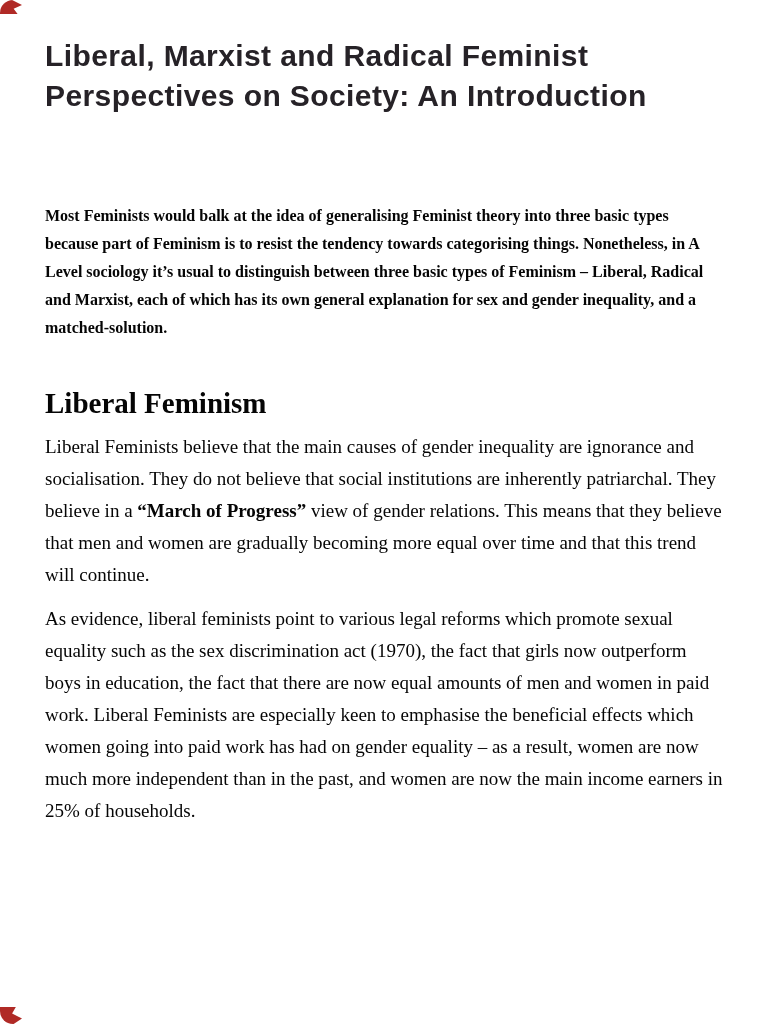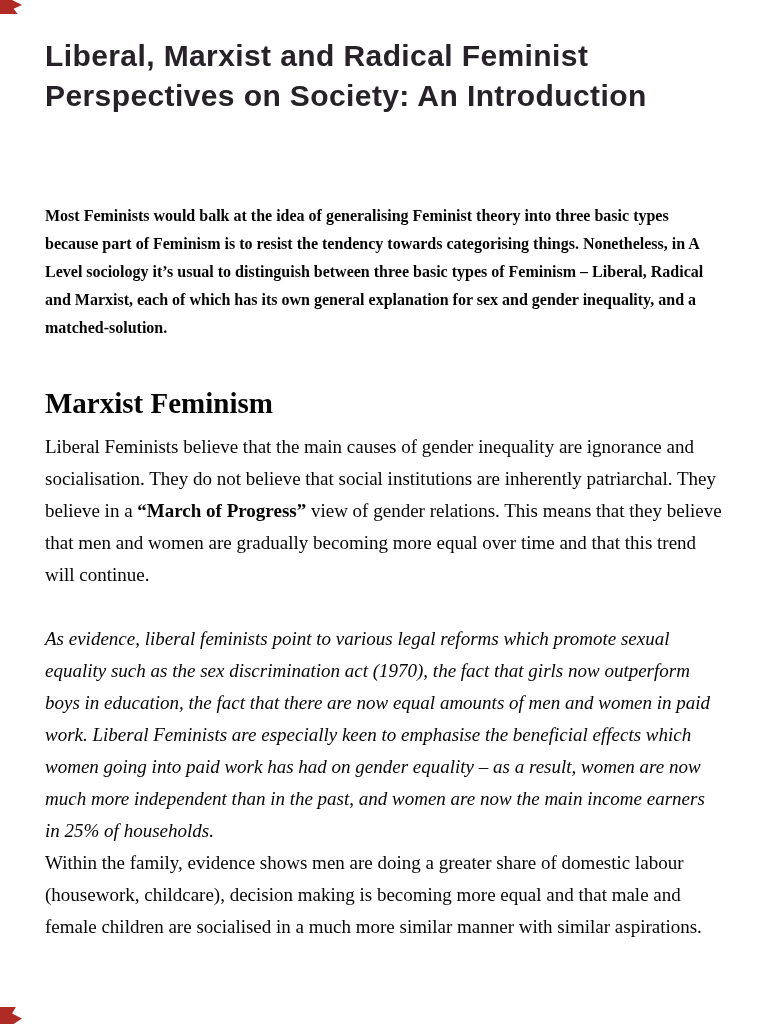--- a/index.html
+++ b/index.html
@@ -4,20 +4,21 @@
 <style>
   * { box-sizing: border-box; }
   html, body { margin: 0; padding: 0; background: #ffffff; }
   .page {
     position: relative;
     width: 768px;
     height: 1024px;
     background: #ffffff;
     overflow: hidden;
     padding: 36px 44px 0 45px;
+    border-radius: 13px;
   }
   .page-title {
     margin: 0;
     font-family: "Liberation Sans", sans-serif;
     font-weight: 700;
     font-size: 30px;
     line-height: 40px;
     letter-spacing: 0.4px;
     color: #262227;
   }
@@ -38,21 +39,21 @@
     color: #050505;
   }
   .body-paragraph {
     margin: 11px 0 0 0;
     font-family: "Liberation Serif", serif;
     font-weight: 400;
     font-size: 19px;
     line-height: 32px;
     color: #050505;
   }
-  .body-paragraph.gap-above { margin-top: 32px; font-style: italic; }
+  .body-paragraph.gap-above { margin-top: 12px; }
   .body-paragraph.no-gap { margin-top: 0; }
   .body-paragraph strong { font-weight: 700; }
   .corner-mark {
     position: absolute;
     left: 0;
     width: 22px;
     background: var(--accent, #b02a26);
   }
   .corner-mark.top {
     top: 0;
@@ -70,21 +71,20 @@
 
 <div class="page">
 
   <div class="corner-mark top"></div>
   <div class="corner-mark bottom"></div>
 
   <h1 class="page-title">Liberal, Marxist and Radical Feminist Perspectives on Society: An Introduction</h1>
 
   <p class="intro-paragraph">Most Feminists would balk at the idea of generalising Feminist theory into three basic types because part of Feminism is to resist the tendency towards categorising things. Nonetheless, in A Level sociology it’s usual to distinguish between three basic types of Feminism – Liberal, Radical and Marxist, each of which has its own general explanation for sex and gender inequality, and a matched-solution.</p>
 
-  <h2 class="section-heading">Marxist Feminism</h2>
+  <h2 class="section-heading">Liberal Feminism</h2>
 
   <p class="body-paragraph"><span>Liberal Feminists believe that the main causes of gender inequality are ignorance and socialisation. They do not believe that social institutions are inherently patriarchal. They believe in a </span><strong>“March of Progress”</strong><span> view of gender relations. This means that they believe that men and women are gradually becoming more equal over time and that this trend will continue.</span></p>
 
   <p class="body-paragraph gap-above">As evidence, liberal feminists point to various legal reforms which promote sexual equality such as the sex discrimination act (1970), the fact that girls now outperform boys in education, the fact that there are now equal amounts of men and women in paid work. Liberal Feminists are especially keen to emphasise the beneficial effects which women going into paid work has had on gender equality – as a result, women are now much more independent than in the past, and women are now the main income earners in 25% of households.</p>
 
-  <p class="body-paragraph no-gap">Within the family, evidence shows men are doing a greater share of domestic labour (housework, childcare), decision making is becoming more equal and that male and female children are socialised in a much more similar manner with similar aspirations.</p>
 
 </div>
 
 </body></html>

